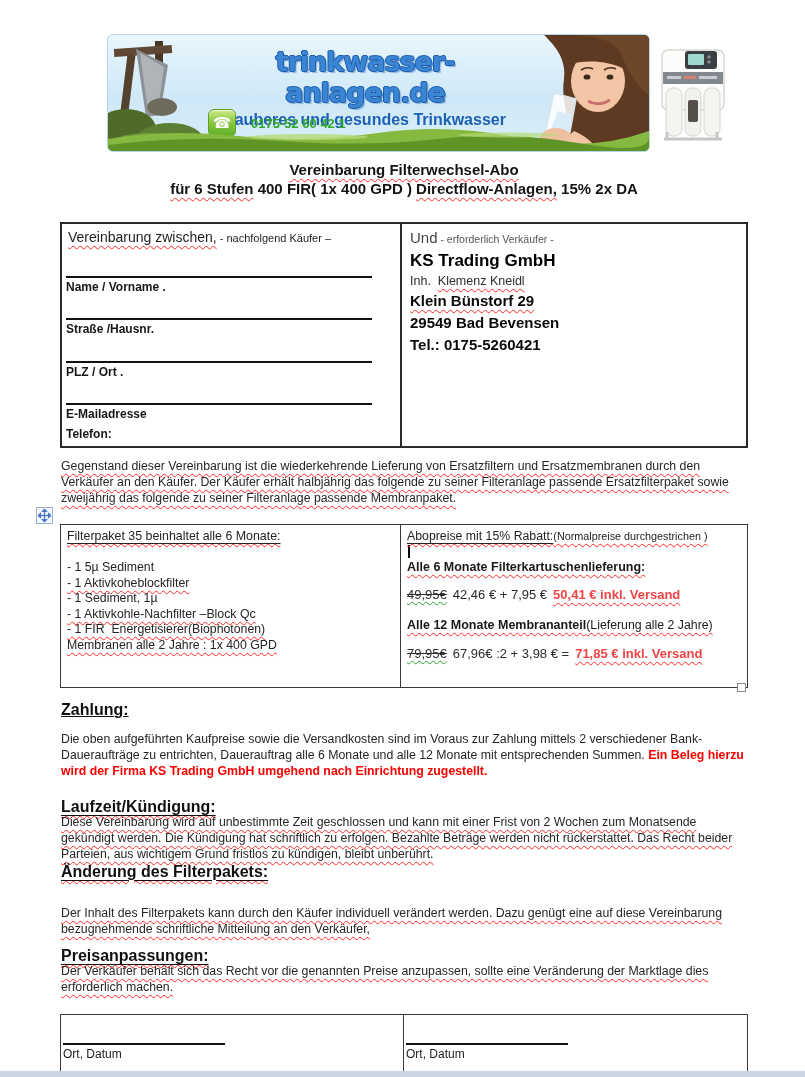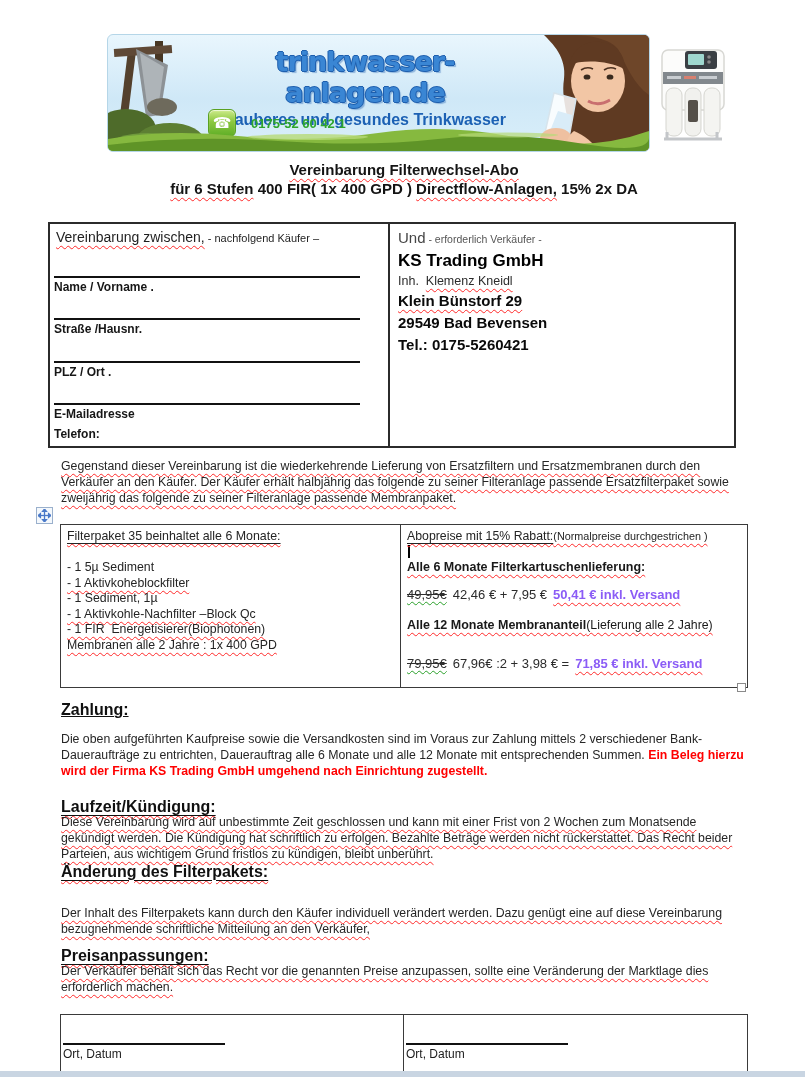--- a/index.html
+++ b/index.html
@@ -32,21 +32,21 @@
   .woman{position:absolute;right:0;top:0;}
   .grass{position:absolute;left:0;bottom:0;}
 
   .device{position:absolute;left:652px;top:42px;}
 
   
   .doc-title{position:absolute;left:60px;top:160px;width:688px;text-align:center;
              font-weight:bold;font-size:15px;line-height:19px;color:#141414;}
 
   
-  .t1{position:absolute;left:48px;top:222px;width:688px;height:226px;border:2px solid #2b2b2b;
+  .t1{position:absolute;left:60px;top:222px;width:688px;height:226px;border:2px solid #2b2b2b;
       display:flex;box-sizing:border-box;background:#fff;}
   .t1-left{width:340px;border-right:2px solid #2b2b2b;position:relative;box-sizing:border-box;}
   .t1-right{flex:1;padding:4px 8px;box-sizing:border-box;}
   .t1-head{position:absolute;left:6px;top:5px;font-size:14px;color:#1e1e1e;}
   .t1-head .small{font-size:11px;}
   .sig-line{position:absolute;left:4px;width:306px;border-top:2px solid #111;}
   .fld{position:absolute;left:4px;font-size:12px;font-weight:bold;color:#161616;}
   .seller-head{font-size:15px;color:#454545;line-height:20px;}
   .seller-head .small{font-size:10.5px;color:#555;}
   .seller-company{font-size:17px;font-weight:bold;color:#000;line-height:24px;}
@@ -68,21 +68,21 @@
   .t2-right{flex:1;padding:4px 6px;box-sizing:border-box;font-size:12.3px;color:#242424;}
   .pkg-head{font-size:12.4px;}
   .pkg-item{white-space:pre-wrap;}
   .price-note{font-size:10.8px;}
   .cursor{width:1.5px;height:13px;background:#000;margin:2px 0 1px 1px;}
   .offer-title{font-weight:bold;font-size:12.5px;margin-top:2px;color:#191919;}
   .offer-note{font-weight:normal;font-size:12.3px;}
   .price-row{margin-top:13px;font-size:13px;color:#2b2b2b;}
   .price-row .old s{color:#2e2e2e;}
   .price-row .calc{margin:0 6px;}
-  .red-final{color:#8b5cf6;font-weight:bold;
+  .red-final{color:#ef4444;font-weight:bold;
              text-decoration-line:underline;text-decoration-style:wavy;text-decoration-color:#ff2a2a;
              text-decoration-thickness:1px;text-underline-offset:2.5px;}
 
   .resize-handle{position:absolute;left:737px;top:683px;width:9px;height:9px;border:1.5px solid #8a8a8a;
                  background:#fff;box-sizing:border-box;}
 
   
   .sections{position:absolute;left:61px;top:702px;width:691px;}
   .sec-h{font-weight:bold;font-size:16px;color:#101010;line-height:16px;}
   .para{font-size:12.3px;line-height:15.8px;color:#262626;}
@@ -225,21 +225,21 @@
       <div class="pkg-item sp">Membranen alle 2 Jahre : 1x 400 GPD</div>
     </div>
     <div class="t2-right">
       <div><span class="sp"><span class="hu">Abopreise mit 15% Rabatt:</span></span><span class="price-note sp">(Normalpreise durchgestrichen )</span></div>
       <div class="cursor"></div>
       <div class="offer-title sp">Alle 6 Monate Filterkartuschenlieferung:</div>
       <div class="price-row">
         <span class="old spg"><s>49,95€</s></span><span class="calc">42,46 € + 7,95 €</span><span class="red-final">50,41 € inkl. Versand</span>
       </div>
       <div class="offer-title sp" style="margin-top:16px"><span>Alle 12 Monate  Membrananteil</span><span class="offer-note">(Lieferung alle 2 Jahre)</span></div>
-      <div class="price-row" style="margin-top:24px">
+      <div class="price-row" style="margin-top:14px">
         <span class="old spg"><s>79,95€</s></span><span class="calc">67,96€ :2 + 3,98 € =</span><span class="red-final">71,85 € inkl. Versand</span>
       </div>
     </div>
   </div>
 
   <div class="resize-handle"></div>
 
   <div class="sections">
     <div class="sec-h"><span class="hu">Zahlung:</span></div>
     <div class="para m14"><span>Die oben aufgeführten Kaufpreise sowie die Versandkosten sind im Voraus zur Zahlung mittels 2 verschiedener Bank-Daueraufträge zu entrichten, Dauerauftrag alle 6 Monate und alle 12 Monate mit entsprechenden Summen. </span><span class="red-bold">Ein Beleg hierzu wird der Firma KS Trading GmbH umgehend nach Einrichtung zugestellt.</span></div>

